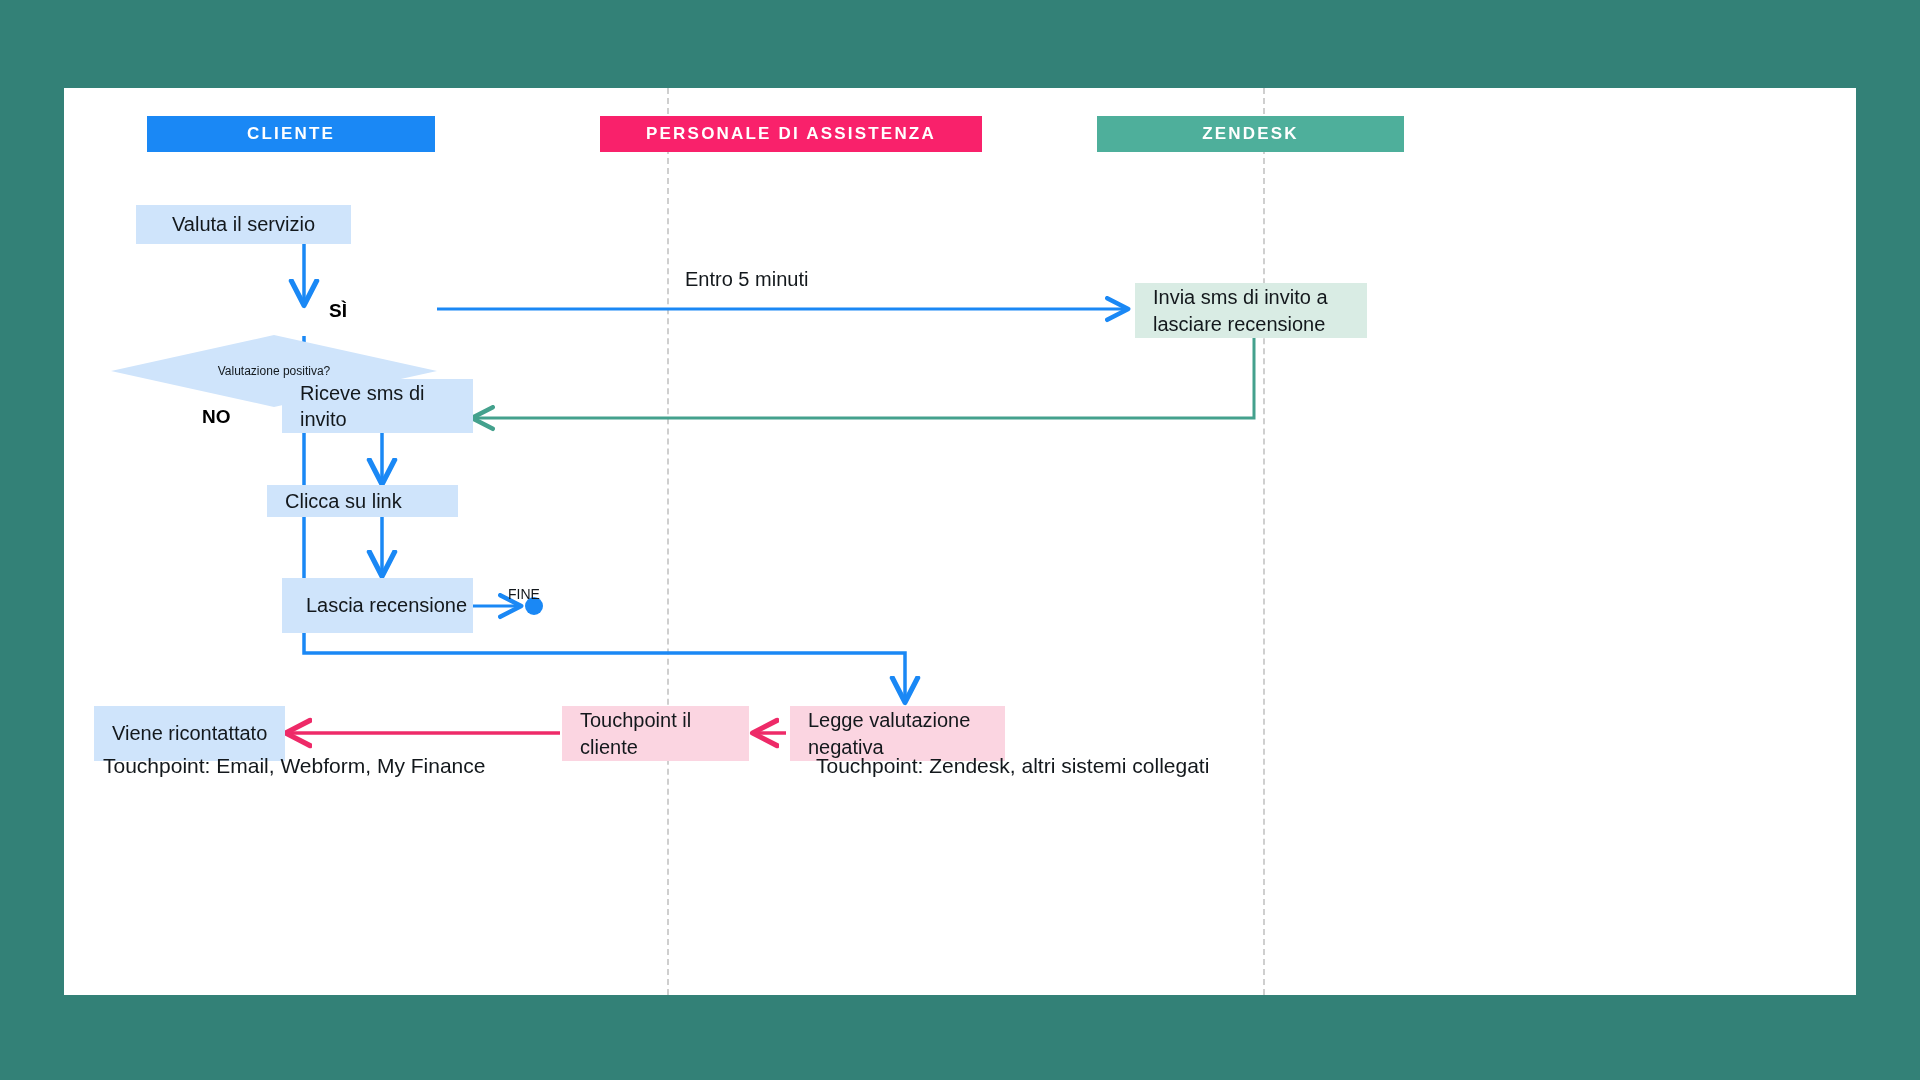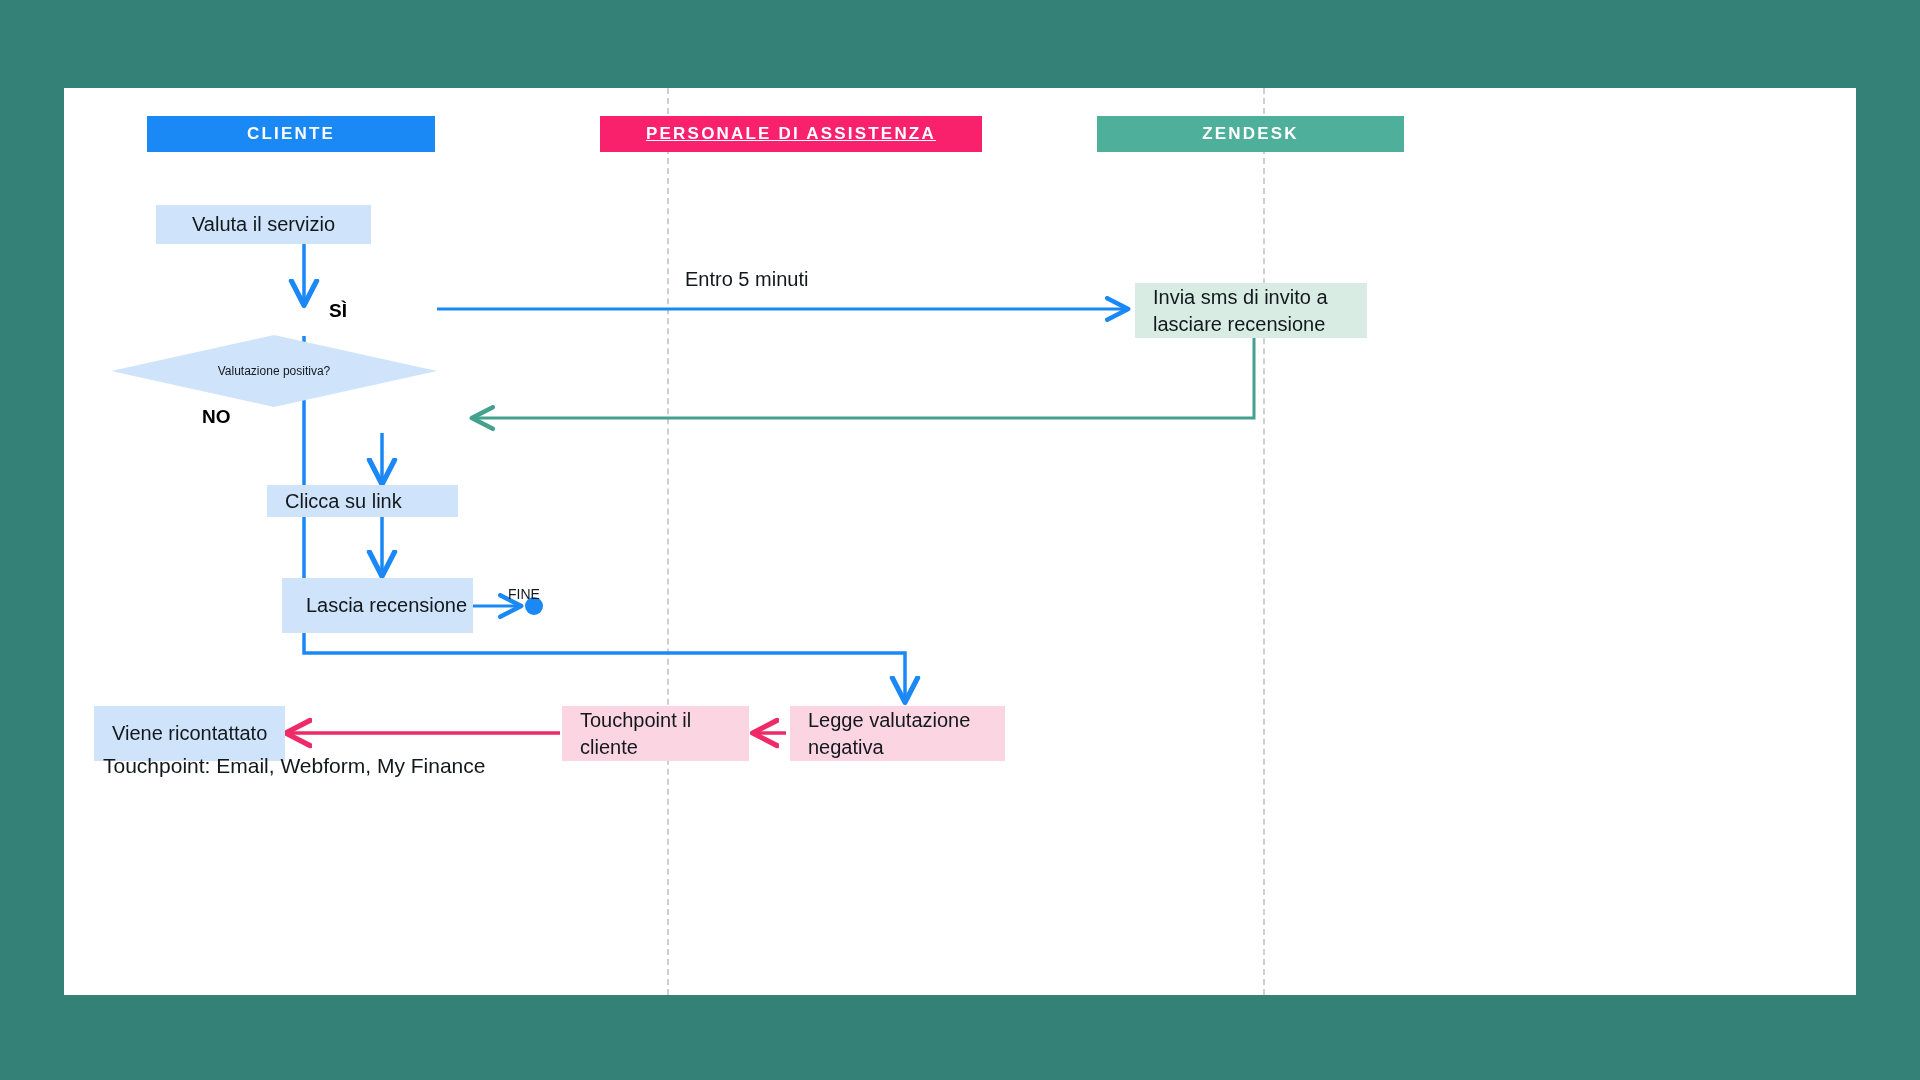--- a/index.html
+++ b/index.html
@@ -124,21 +124,21 @@
 </head>
 <body>
 
 <div id="stage">
   <div id="canvas">
 
     <div class="lane-divider" style="left:603px;"></div>
     <div class="lane-divider" style="left:1199px;"></div>
 
     <div class="lane-header" style="left:83px; top:28px; width:288px; background:#1a88f5;">CLIENTE</div>
-    <div class="lane-header" style="left:536px; top:28px; width:382px; background:#f9216b;text-decoration:underline;">PERSONALE DI ASSISTENZA</div>
+    <div class="lane-header" style="left:536px; top:28px; width:382px; background:#f9216b;">PERSONALE DI ASSISTENZA</div>
     <div class="lane-header" style="left:1033px; top:28px; width:307px; background:#4eaf9b;">ZENDESK</div>
 
     <svg id="connectors" viewBox="0 0 1792 907" width="1792" height="907">
       <defs>
         <marker id="arrBlue" markerWidth="9" markerHeight="9" refX="7.2" refY="4.5" orient="auto" markerUnits="strokeWidth">
           <path d="M0.6,0.9 L7.6,4.5 L0.6,8.1" fill="none" stroke="#1a88f5" stroke-width="1.5" stroke-linecap="round" stroke-linejoin="round"></path>
         </marker>
         <marker id="arrGreen" markerWidth="9" markerHeight="9" refX="7.2" refY="4.5" orient="auto" markerUnits="strokeWidth">
           <path d="M0.6,0.9 L7.6,4.5 L0.6,8.1" fill="none" stroke="#44a18d" stroke-width="1.5" stroke-linecap="round" stroke-linejoin="round"></path>
         </marker>
@@ -160,40 +160,43 @@
       <path d="M409,518 L456,518" fill="none" stroke="#1a88f5" stroke-width="3" marker-end="url(#arrBlue)"></path>
       <circle cx="470" cy="518" r="9" fill="#1a88f5"></circle>
 
       <path d="M240,248 L240,565 L841,565 L841,613" fill="none" stroke="#1a88f5" stroke-width="3.5" marker-end="url(#arrBlue)"></path>
 
       <path d="M722,645 L690,645" fill="none" stroke="#ee2a68" stroke-width="3.5" marker-end="url(#arrPink)"></path>
 
       <path d="M496,645 L223,645" fill="none" stroke="#ee2a68" stroke-width="3.5" marker-end="url(#arrPink)"></path>
     </svg>
 
-    <div class="node node-blue center" style="left:92px; top:117px; width:215px; height:39px;justify-content:center;">
+    <div class="node node-blue center" style="left:72px; top:117px; width:215px; height:39px;justify-content:center;">
       <span>Valuta il servizio</span>
     </div>
 
     <div class="diamond-wrap" style="left:47px; top:247px; width:326px; height:72px;">
       <svg class="diamond-shape" viewBox="0 0 326 72" preserveAspectRatio="none">
         <polygon points="163,0 326,36 163,72 0,36" fill="#cfe4fb"></polygon>
       </svg>
       <div class="diamond-label">Valutazione positiva?</div>
     </div>
 
     <div class="branch-label" style="left:265px; top:212px;">SÌ</div>
     <div class="branch-label" style="left:138px; top:318px;">NO</div>
 
     <div class="flow-label" style="left:621px; top:180px;">Entro 5 minuti</div>
 
     <div class="node node-green" style="left:1071px; top:195px; width:232px; height:55px;">
       <span>Invia sms di invito a lasciare recensione</span>
     </div>
 
+    <div class="node node-blue" style="left:218px; top:291px; width:191px; height:54px;">
+      <span>Riceve sms di invito</span>
+    </div>
 
     <div class="node node-blue" style="left:203px; top:397px; width:191px; height:32px;">
       <span>Clicca su link</span>
     </div>
 
     <div class="node node-blue" style="left:218px; top:490px; width:191px; height:55px;justify-content:center;">
       <span>Lascia recensione</span>
     </div>
 
     <div class="end-label" style="left:444px; top:458px;">FINE</div>
@@ -204,15 +207,16 @@
 
     <div class="node node-pink" style="left:498px; top:618px; width:187px; height:55px;">
       <span>Touchpoint il cliente</span>
     </div>
 
     <div class="node node-blue" style="left:30px; top:618px; width:191px; height:55px;">
       <span>Viene ricontattato</span>
     </div>
 
     <div class="touchpoint" style="left:39px; top:666px;">Touchpoint: Email, Webform, My Finance</div>
+    <div class="touchpoint" style="left:752px; top:666px;">Touchpoint: Zendesk, altri sistemi collegati</div>
 
   </div>
 </div>
 
 </body></html>

